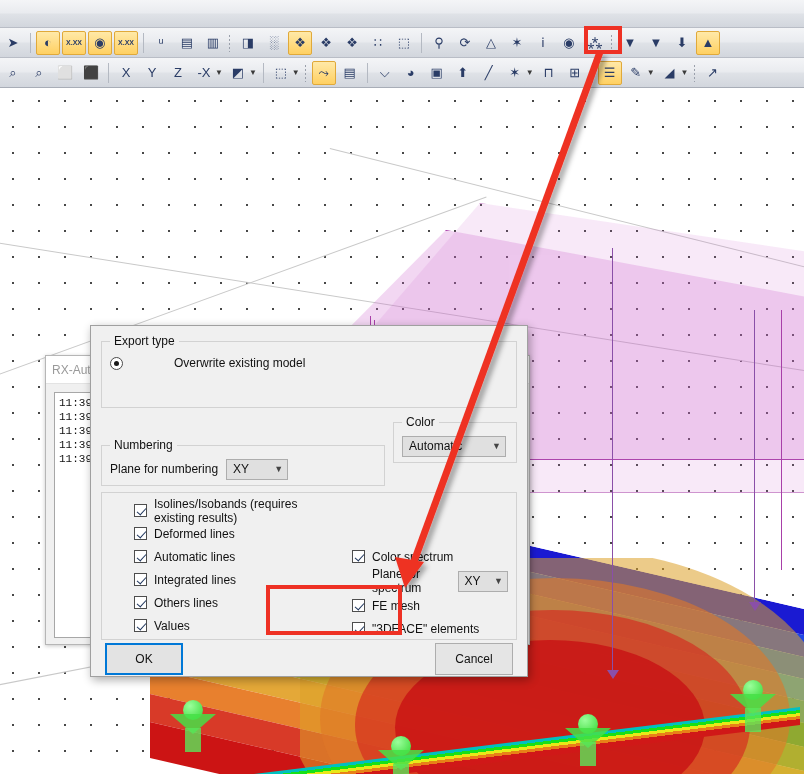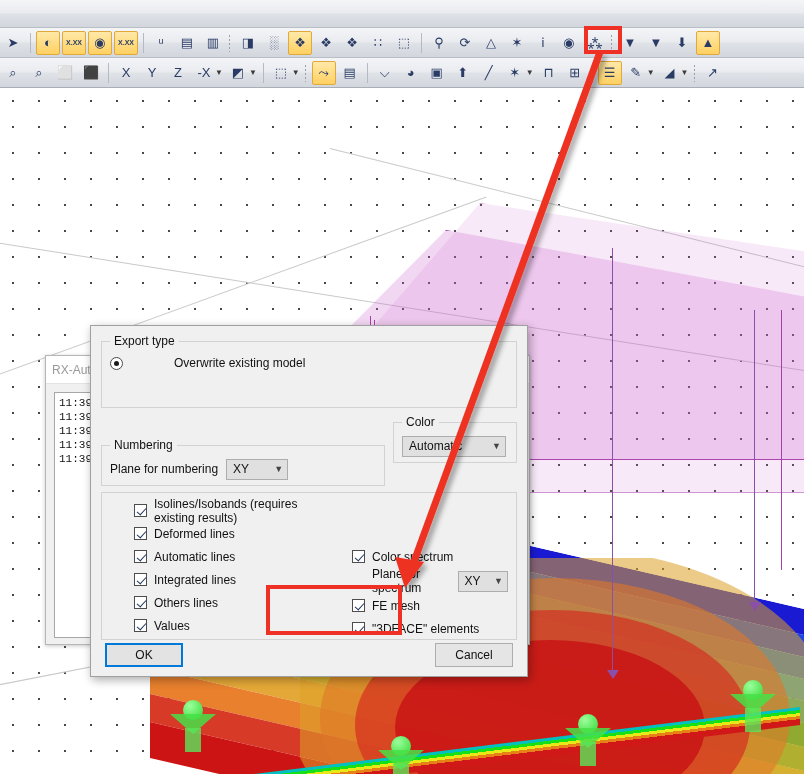--- a/index.html
+++ b/index.html
@@ -159,21 +159,21 @@
     padding: 0 4px 0 6px; font-size: 12px; color: #111;
   }
   .combo .cv { }
   .combo .carr { font-size: 9px; color: #444; margin-left: 10px; }
 
   .field-row { display: flex; align-items: center; height: 26px; }
   .field-row .lbl { margin-right: 8px; }
 
   #dlg-footer { position: absolute; left: 0; bottom: 12px; width: 100%; }
   .btn {
-    height: 24px; width: 78px; font-size: 12px; color: #111;
+    height: 32px; width: 78px; font-size: 12px; color: #111;
     background: #e5e5e5; border: 1px solid #adadad;
     display: flex; align-items: center; justify-content: center;
   }
   #ok-button { position: absolute; left: 14px; border: 2px solid #0078d7; background:#e3e3e3; }
   #cancel-button { position: absolute; right: 14px; margin-left: 44px; }
 
   
   #hl-toolbar {
     position: absolute; left: 584px; top: 26px; width: 38px; height: 28px;
     border: 4px solid #ee3124; z-index: 50;

